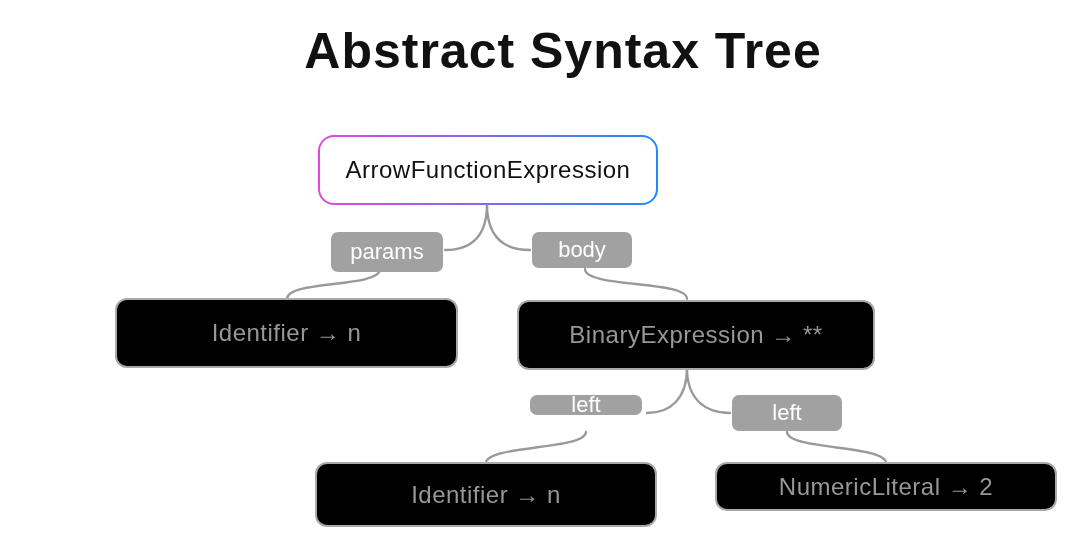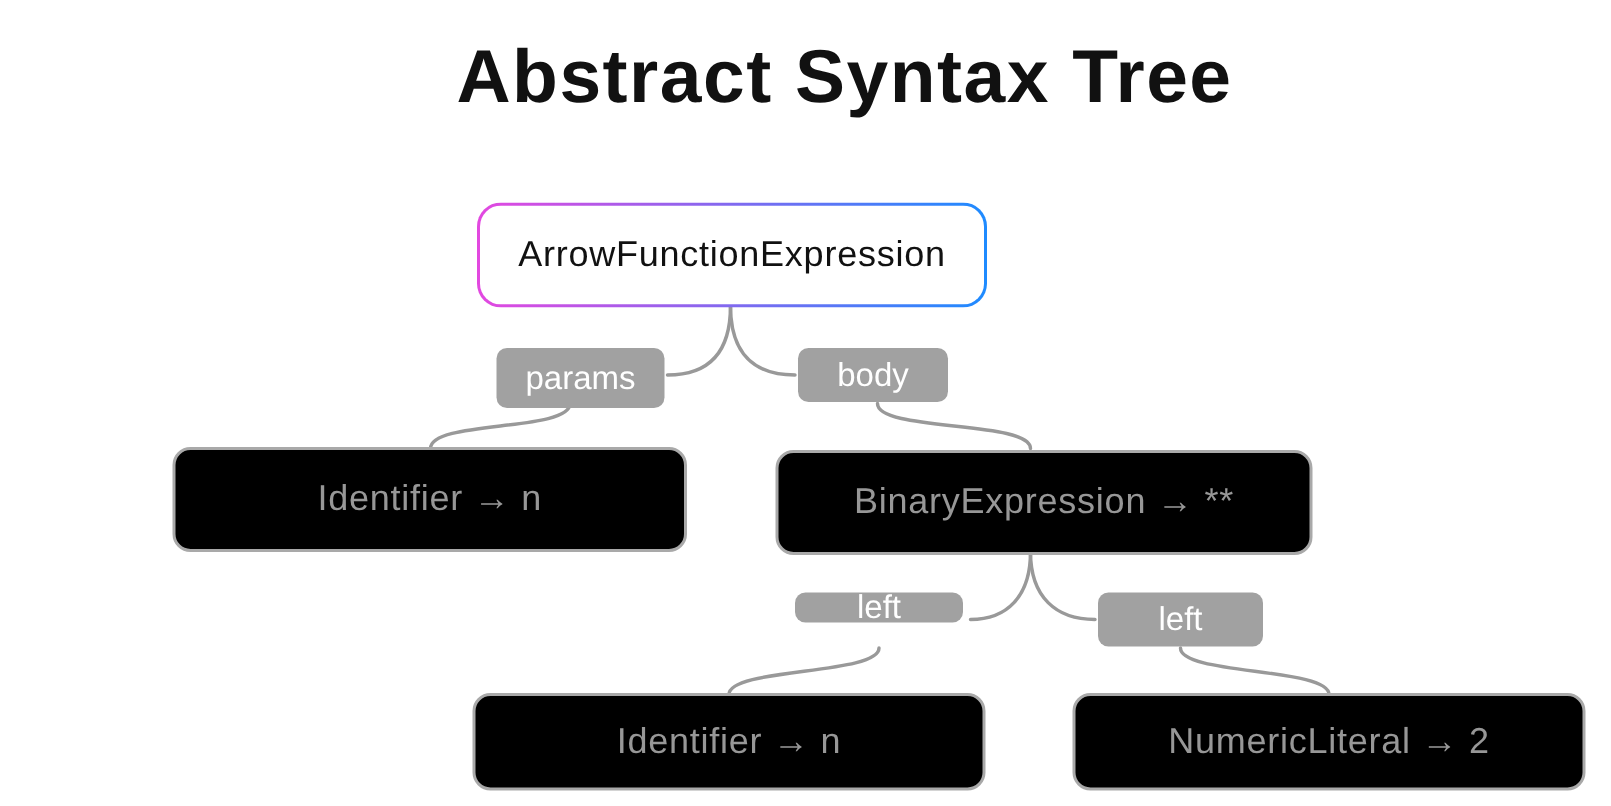--- a/index.html
+++ b/index.html
@@ -103,15 +103,15 @@
   <div class="node" style="left:115px;top:298px;width:343px;height:70px;">Identifier → n</div>
 
   <div class="node" style="left:517px;top:300px;width:358px;height:70px;">BinaryExpression → **</div>
 
   <div class="edge-label" style="left:530px;top:395px;width:112px;height:20px;">left</div>
 
   <div class="edge-label" style="left:732px;top:395px;width:110px;height:36px;">left</div>
 
   <div class="node" style="left:315px;top:462px;width:342px;height:65px;">Identifier → n</div>
 
-  <div class="node" style="left:715px;top:462px;width:342px;height:65px;">NumericLiteral → 2</div>
+  <div class="node" style="left:715px;top:462px;width:342px;height:49px;">NumericLiteral → 2</div>
 
 </div>
 
 </body></html>

